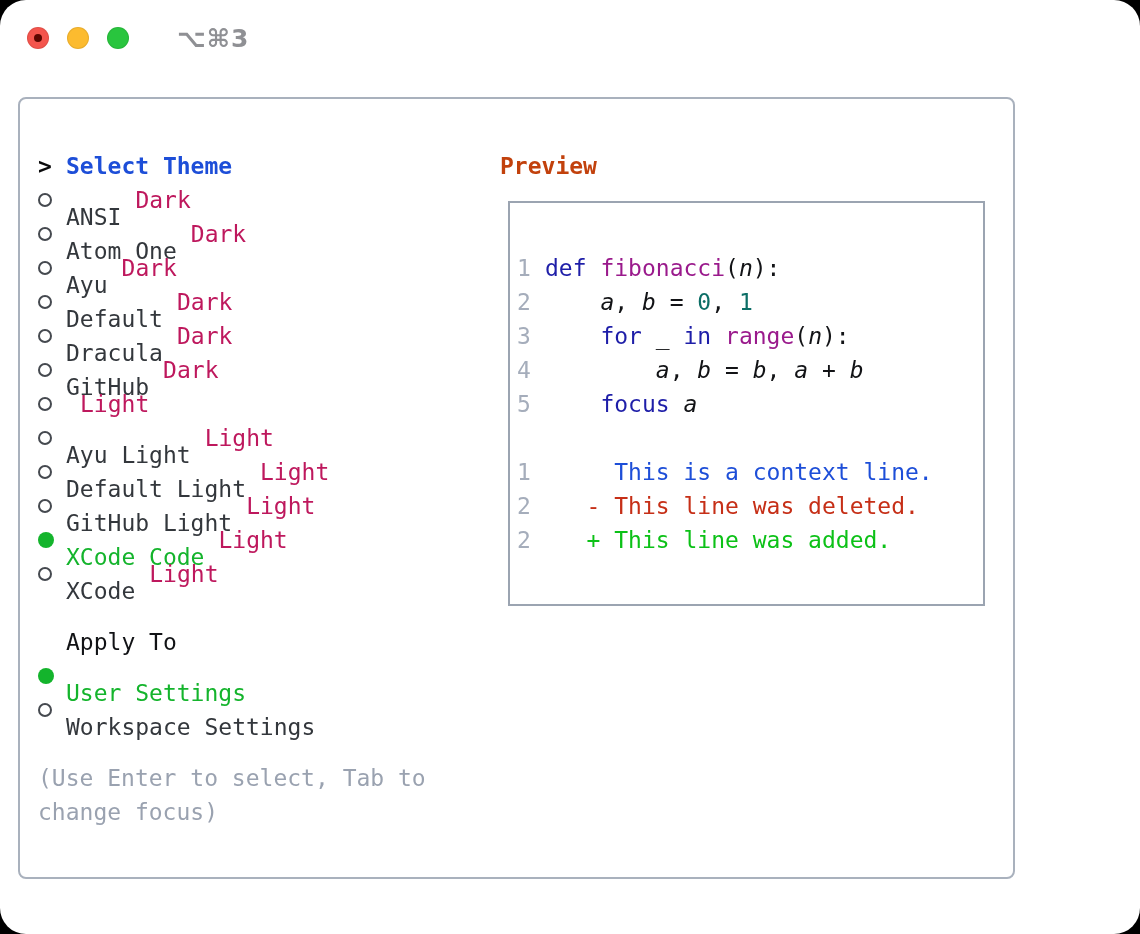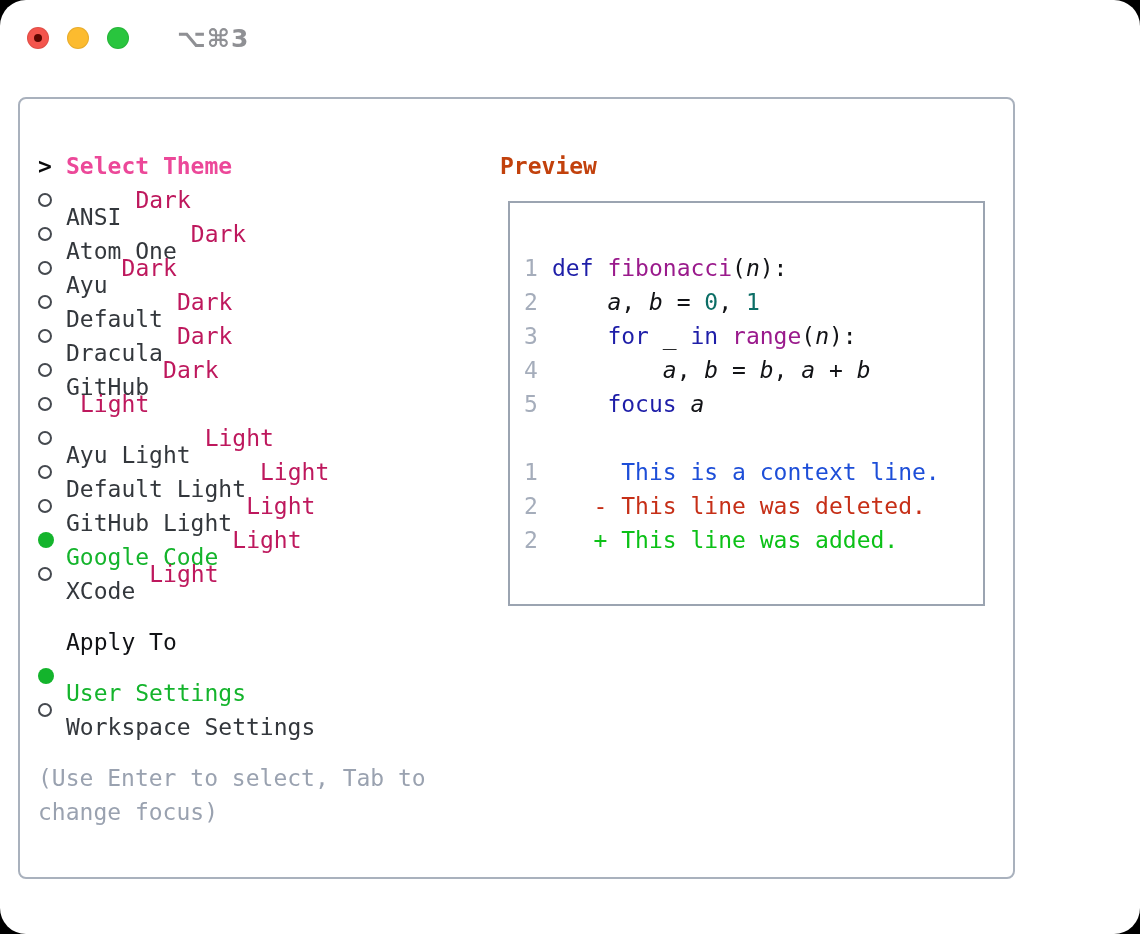--- a/index.html
+++ b/index.html
@@ -19,36 +19,36 @@
   .win-title{margin-left:30px;font-family:"DejaVu Sans","Liberation Sans",sans-serif;
              font-weight:700;font-size:25px;color:#8f9094;letter-spacing:1px;}
   
   .panel{position:absolute;left:18px;top:97px;width:993px;height:778px;
          border:2px solid #a9b1bd;border-radius:8px;background:#fff;}
   
   .list{position:absolute;left:18px;top:50px;font-size:23px;line-height:34px;color:#33373c;}
   .row{white-space:pre;height:34px;display:flex;align-items:center;}
   .bullet{display:inline-flex;width:28px;align-items:center;}
   .hdr-prefix{font-weight:700;color:#0b0b0c;}
-  .hdr-label{font-weight:700;color:#ec4899;}
+  .hdr-label{font-weight:700;color:#1d4ed8;}
   .circle-open{width:14px;height:14px;border-radius:50%;border:2px solid #45494f;box-sizing:border-box;}
   .circle-fill{width:16px;height:16px;border-radius:50%;background:#14b42c;}
   .name{color:#33373c;margin-top:33px;}
   .name-selected{color:#14b42c;}
   .variant{color:#be185d;margin-left:14px;}
   .spacer{height:34px;}
   .apply-label{color:#111215;}
   .hint{color:#9aa2b0;}
   
   .preview-label{position:absolute;left:480px;top:50px;height:34px;display:flex;align-items:center;
                  font-size:23px;font-weight:700;color:#c2410c;}
   .preview-box{position:absolute;left:488px;top:102px;width:473px;height:401px;
                border:2px solid #9ba4b1;background:#fff;box-sizing:content-box;
                padding:0;overflow:hidden;}
-  .preview-inner{padding:48px 0 0 14px;}
+  .preview-inner{padding:48px 0 0 7px;}
   .pline{white-space:pre;font-size:23px;line-height:34px;height:34px;}
   .lineno{display:inline-block;width:28px;color:#a5adbb;}
   .tk-k{color:#1e1ea8;}   
   .tk-f{color:#9a1a8c;}   
   .tk-n{color:#0c6e66;}   
   .tk-v{color:#121316;font-style:italic;} 
   .tk-p{color:#121316;}   
   .d-ctx{color:#1d4ed8;}
   .d-del{color:#c62f17;}
   .d-add{color:#0cc117;}
@@ -77,21 +77,21 @@
           <div class="row"><span class="bullet"><span class="circle-open"></span></span><span class="name">ANSI</span><span class="variant">Dark</span></div>
           <div class="row"><span class="bullet"><span class="circle-open"></span></span><span class="name">Atom One</span><span class="variant">Dark</span></div>
           <div class="row"><span class="bullet"><span class="circle-open"></span></span><span class="name">Ayu</span><span class="variant">Dark</span></div>
           <div class="row"><span class="bullet"><span class="circle-open"></span></span><span class="name">Default</span><span class="variant">Dark</span></div>
           <div class="row"><span class="bullet"><span class="circle-open"></span></span><span class="name">Dracula</span><span class="variant">Dark</span></div>
           <div class="row"><span class="bullet"><span class="circle-open"></span></span><span class="name">GitHub</span><span class="variant">Dark</span></div>
           <div class="row"><span class="bullet"><span class="circle-open"></span></span><span class="variant">Light</span></div>
           <div class="row"><span class="bullet"><span class="circle-open"></span></span><span class="name">Ayu Light</span><span class="variant">Light</span></div>
           <div class="row"><span class="bullet"><span class="circle-open"></span></span><span class="name">Default Light</span><span class="variant">Light</span></div>
           <div class="row"><span class="bullet"><span class="circle-open"></span></span><span class="name">GitHub Light</span><span class="variant">Light</span></div>
-          <div class="row"><span class="bullet"><span class="circle-fill"></span></span><span class="name name-selected">Google Code</span><span class="variant">Light</span></div>
+          <div class="row"><span class="bullet"><span class="circle-fill"></span></span><span class="name name-selected">XCode Code</span><span class="variant">Light</span></div>
           <div class="row"><span class="bullet"><span class="circle-open"></span></span><span class="name">XCode</span><span class="variant">Light</span></div>
         </div>
       <div class="spacer"></div>
       <div class="row">
         <span class="bullet"></span><span class="apply-label">Apply To</span>
       </div>
       <div id="apply-rows">
           <div class="row"><span class="bullet"><span class="circle-fill"></span></span><span class="name name-selected">User Settings</span></div>
           <div class="row"><span class="bullet"><span class="circle-open"></span></span><span class="name">Workspace Settings</span></div>
         </div>

